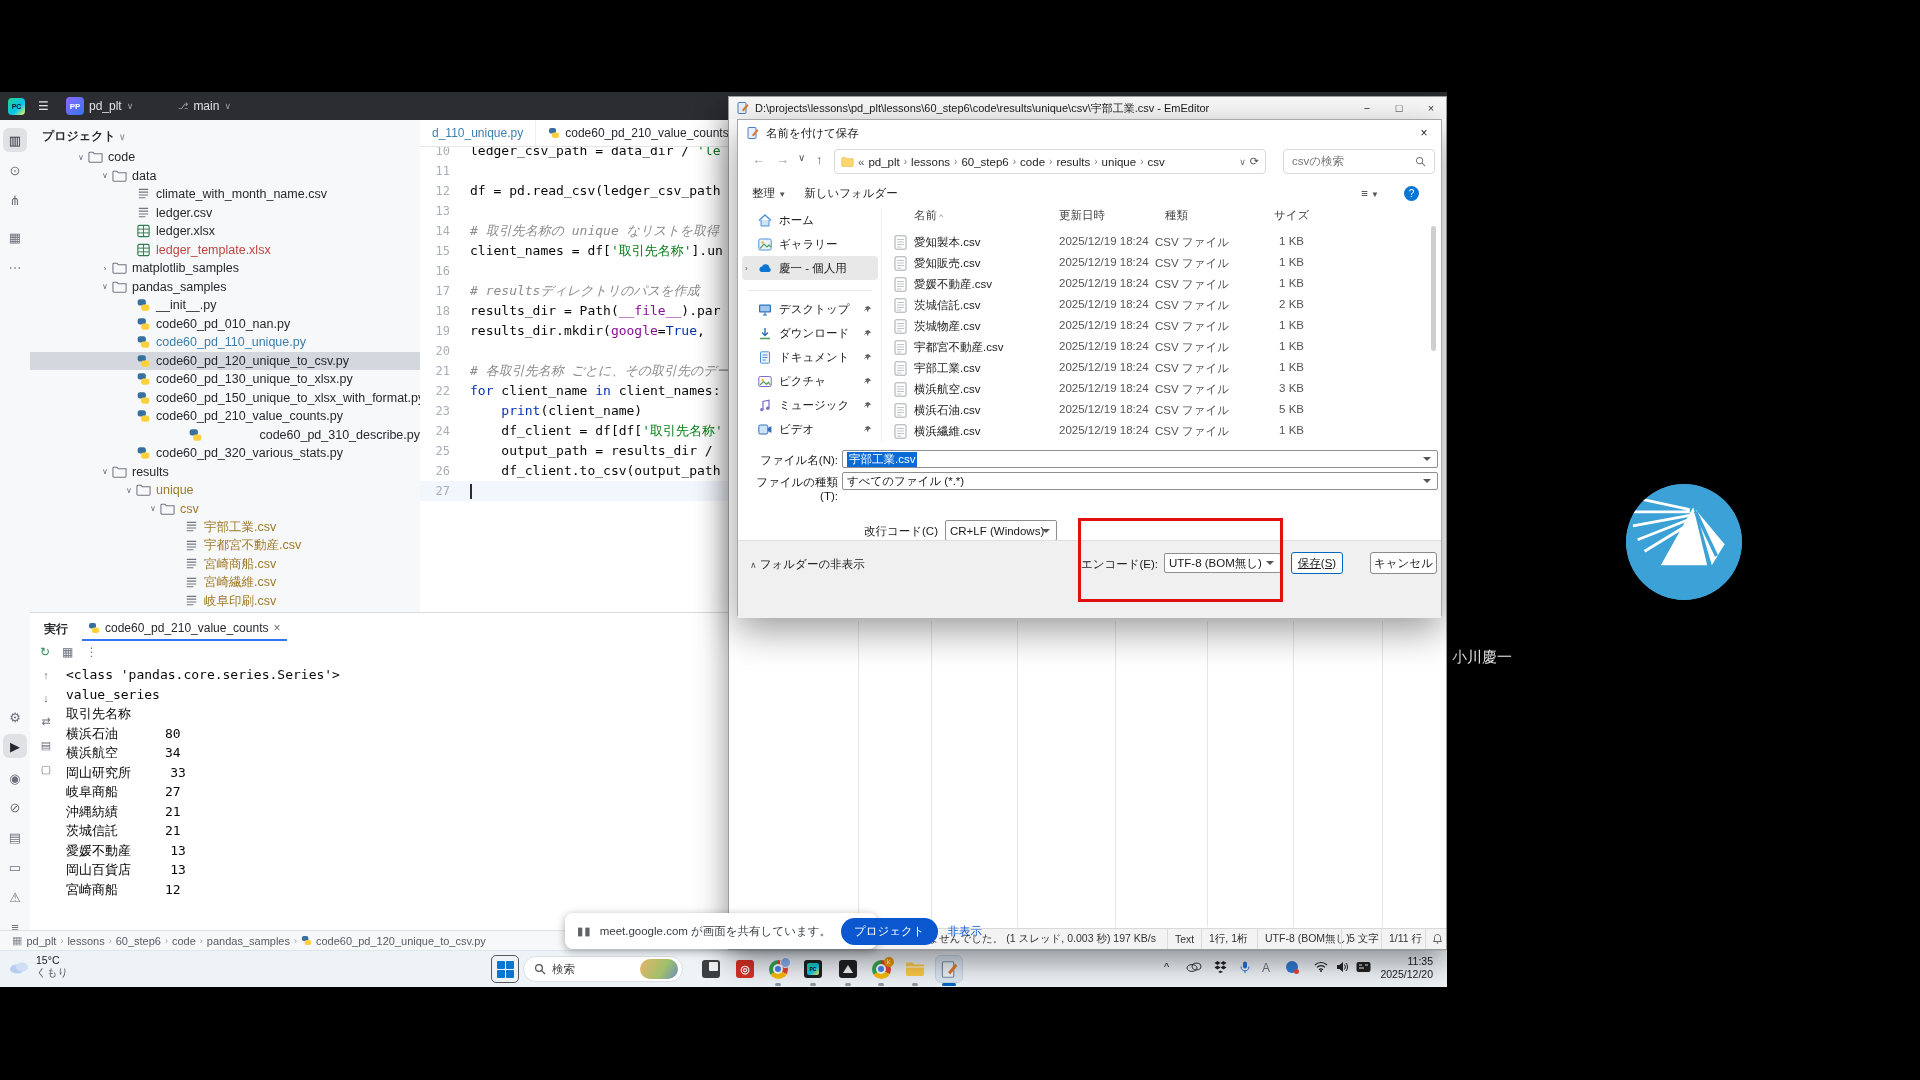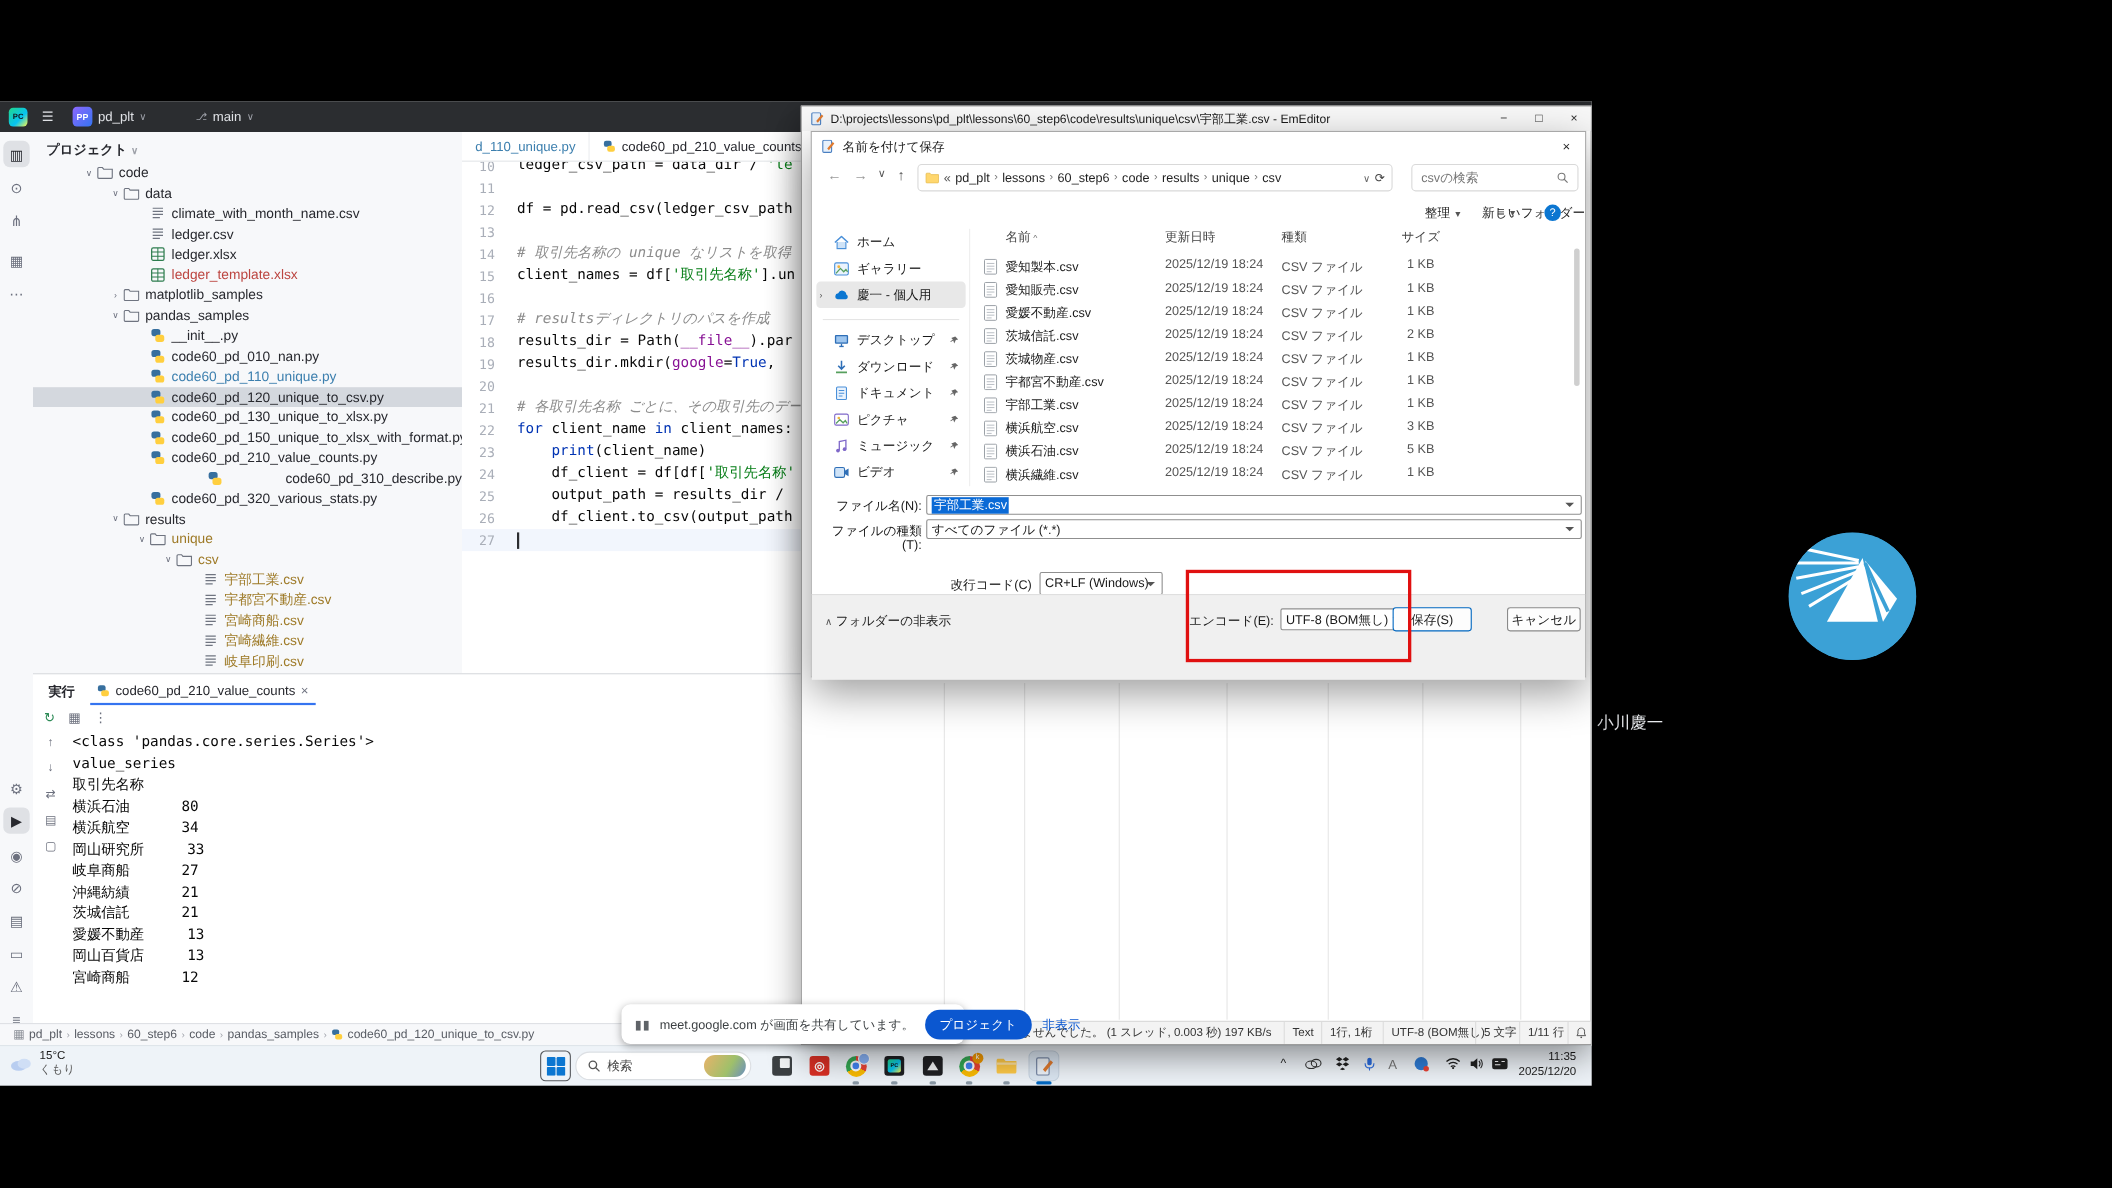--- a/index.html
+++ b/index.html
@@ -70,36 +70,36 @@
     box-shadow:0 14px 36px rgba(0,0,0,.4);box-sizing:border-box;z-index:20;font-size:11.5px;color:#1a1a1a;}
   #dlg-title{position:absolute;left:0;top:0;width:100%;height:26px;display:flex;align-items:center;gap:7px;padding-left:9px;box-sizing:border-box;font-size:11.5px;}
   #dlg-close{position:absolute;right:0;top:0;width:34px;height:26px;display:flex;align-items:center;justify-content:center;font-size:12px;color:#222;}
   #dlg-addr{position:absolute;left:0;top:28px;width:100%;height:28px;}
   .nav-arrow{position:absolute;top:4px;font-size:13px;color:#565656;}
   .addr-box{position:absolute;left:96px;top:1px;width:432px;height:25px;border:1px solid #d9d9d9;border-radius:4px;
     display:flex;align-items:center;gap:4px;padding:0 6px;box-sizing:border-box;color:#1f1f1f;}
   .addr-box .bc{display:flex;align-items:center;gap:4px;white-space:nowrap;}
   .search-box{position:absolute;left:545px;top:1px;width:152px;height:25px;border:1px solid #d9d9d9;border-radius:4px;
     display:flex;align-items:center;justify-content:space-between;padding:0 8px;box-sizing:border-box;color:#767676;}
-  #dlg-toolbar{position:absolute;left:0;top:60px;width:100%;height:26px;display:flex;align-items:center;gap:18px;padding-left:4px;box-sizing:border-box;color:#1f1f1f;justify-content:flex-end;}
+  #dlg-toolbar{position:absolute;left:0;top:60px;width:100%;height:26px;display:flex;align-items:center;gap:18px;padding-left:14px;box-sizing:border-box;color:#1f1f1f;}
   #dlg-body{position:absolute;left:0;top:88px;width:100%;height:234px;}
   #dlg-nav{position:absolute;left:4px;top:0;width:136px;height:100%;overflow:hidden;}
   .nav-item{position:relative;height:24px;display:flex;align-items:center;gap:7px;padding-left:16px;border-radius:4px;white-space:nowrap;color:#191919;}
   .nav-item.selhl{background:#e8e8e8;}
   .nav-item .pin{margin-left:auto;margin-right:6px;color:#555;}
   .nav-sep{height:10px;border-bottom:1px solid #e5e5e5;margin:0 6px 6px 6px;}
   .nav-exp{position:absolute;left:3px;font-size:8px;color:#555;}
   #dlg-list{position:absolute;left:143px;top:0;width:558px;height:100%;overflow:hidden;border-left:1px solid #eee;}
   #list-head{position:absolute;left:0;top:0;width:100%;height:18px;color:#444;}
   .lh{position:absolute;top:0;white-space:nowrap;}
   .frow{position:absolute;left:0;width:100%;height:21px;}
   .frow .fic{position:absolute;left:12px;top:3px;width:13px;height:15px;}
   .frow .fname{position:absolute;left:32px;top:3px;white-space:nowrap;color:#191919;}
   .frow .fdate,.frow .ftype{position:absolute;top:3px;color:#555;white-space:nowrap;}
-  .frow .fdate{left:177px;}.frow .ftype{left:283px;}
+  .frow .fdate{left:177px;}.frow .ftype{left:273px;}
   .frow .fsize{position:absolute;top:3px;left:360px;width:62px;text-align:right;color:#555;}
   #list-scroll{position:absolute;right:4px;top:18px;width:5px;height:125px;background:#cfcfcf;border-radius:3px;}
   .dlg-row-label{position:absolute;text-align:right;color:#191919;}
   .combo{position:absolute;border:1px solid #8f8f8f;border-radius:2px;background:#fff;display:flex;align-items:center;
     padding:0 4px;box-sizing:border-box;color:#191919;}
   .combo .arrow{position:absolute;right:6px;top:50%;margin-top:-2px;width:0;height:0;border-left:4px solid transparent;
     border-right:4px solid transparent;border-top:4px solid #555;}
   .sel-text{background:#0a6ad6;color:#fff;padding:0 2px;}
   #dlg-footer{position:absolute;left:0;top:420px;width:100%;height:77px;background:#f0f0f0;border-top:1px solid #dfdfdf;}
   .btn{position:absolute;height:22px;border-radius:3px;background:#fdfdfd;border:1px solid #8a8a8a;
@@ -873,21 +873,21 @@
       <span class="arrow"></span>
   </div>
 
   <div id="dlg-footer">
     <span style="position:absolute;left:12px;top:16px;"><span style="font-size:9px;color:#555;">∧</span> <span>フォルダーの非表示</span></span>
     <div class="dlg-row-label" style="left:336px;top:16px;width:84px;">エンコード(E):</div>
     <div class="combo" style="left:426px;top:12px;width:117px;height:20px;">
       <span>UTF-8 (BOM無し)</span>
         <span class="arrow"></span>
     </div>
-    <div class="btn primary" style="left:528px;top:11px;width:72px;">保存(S)</div>
+    <div class="btn primary" style="left:553px;top:11px;width:52px;text-decoration:underline;">保存(S)</div>
     <div class="btn" style="left:632px;top:11px;width:67px;">キャンセル</div>
   </div>
 </div>
 
 <div class="abs" id="red-rect"></div>
 
 <div class="abs" id="meetbar">
   <span style="margin:0 8px 0 12px;color:#5f6368;letter-spacing:1px;">▮▮</span>
   <span style="white-space:nowrap;">meet.google.com が画面を共有しています。</span>
   <span id="meet-stop" style="margin-left:10px;">プロジェクト</span>

